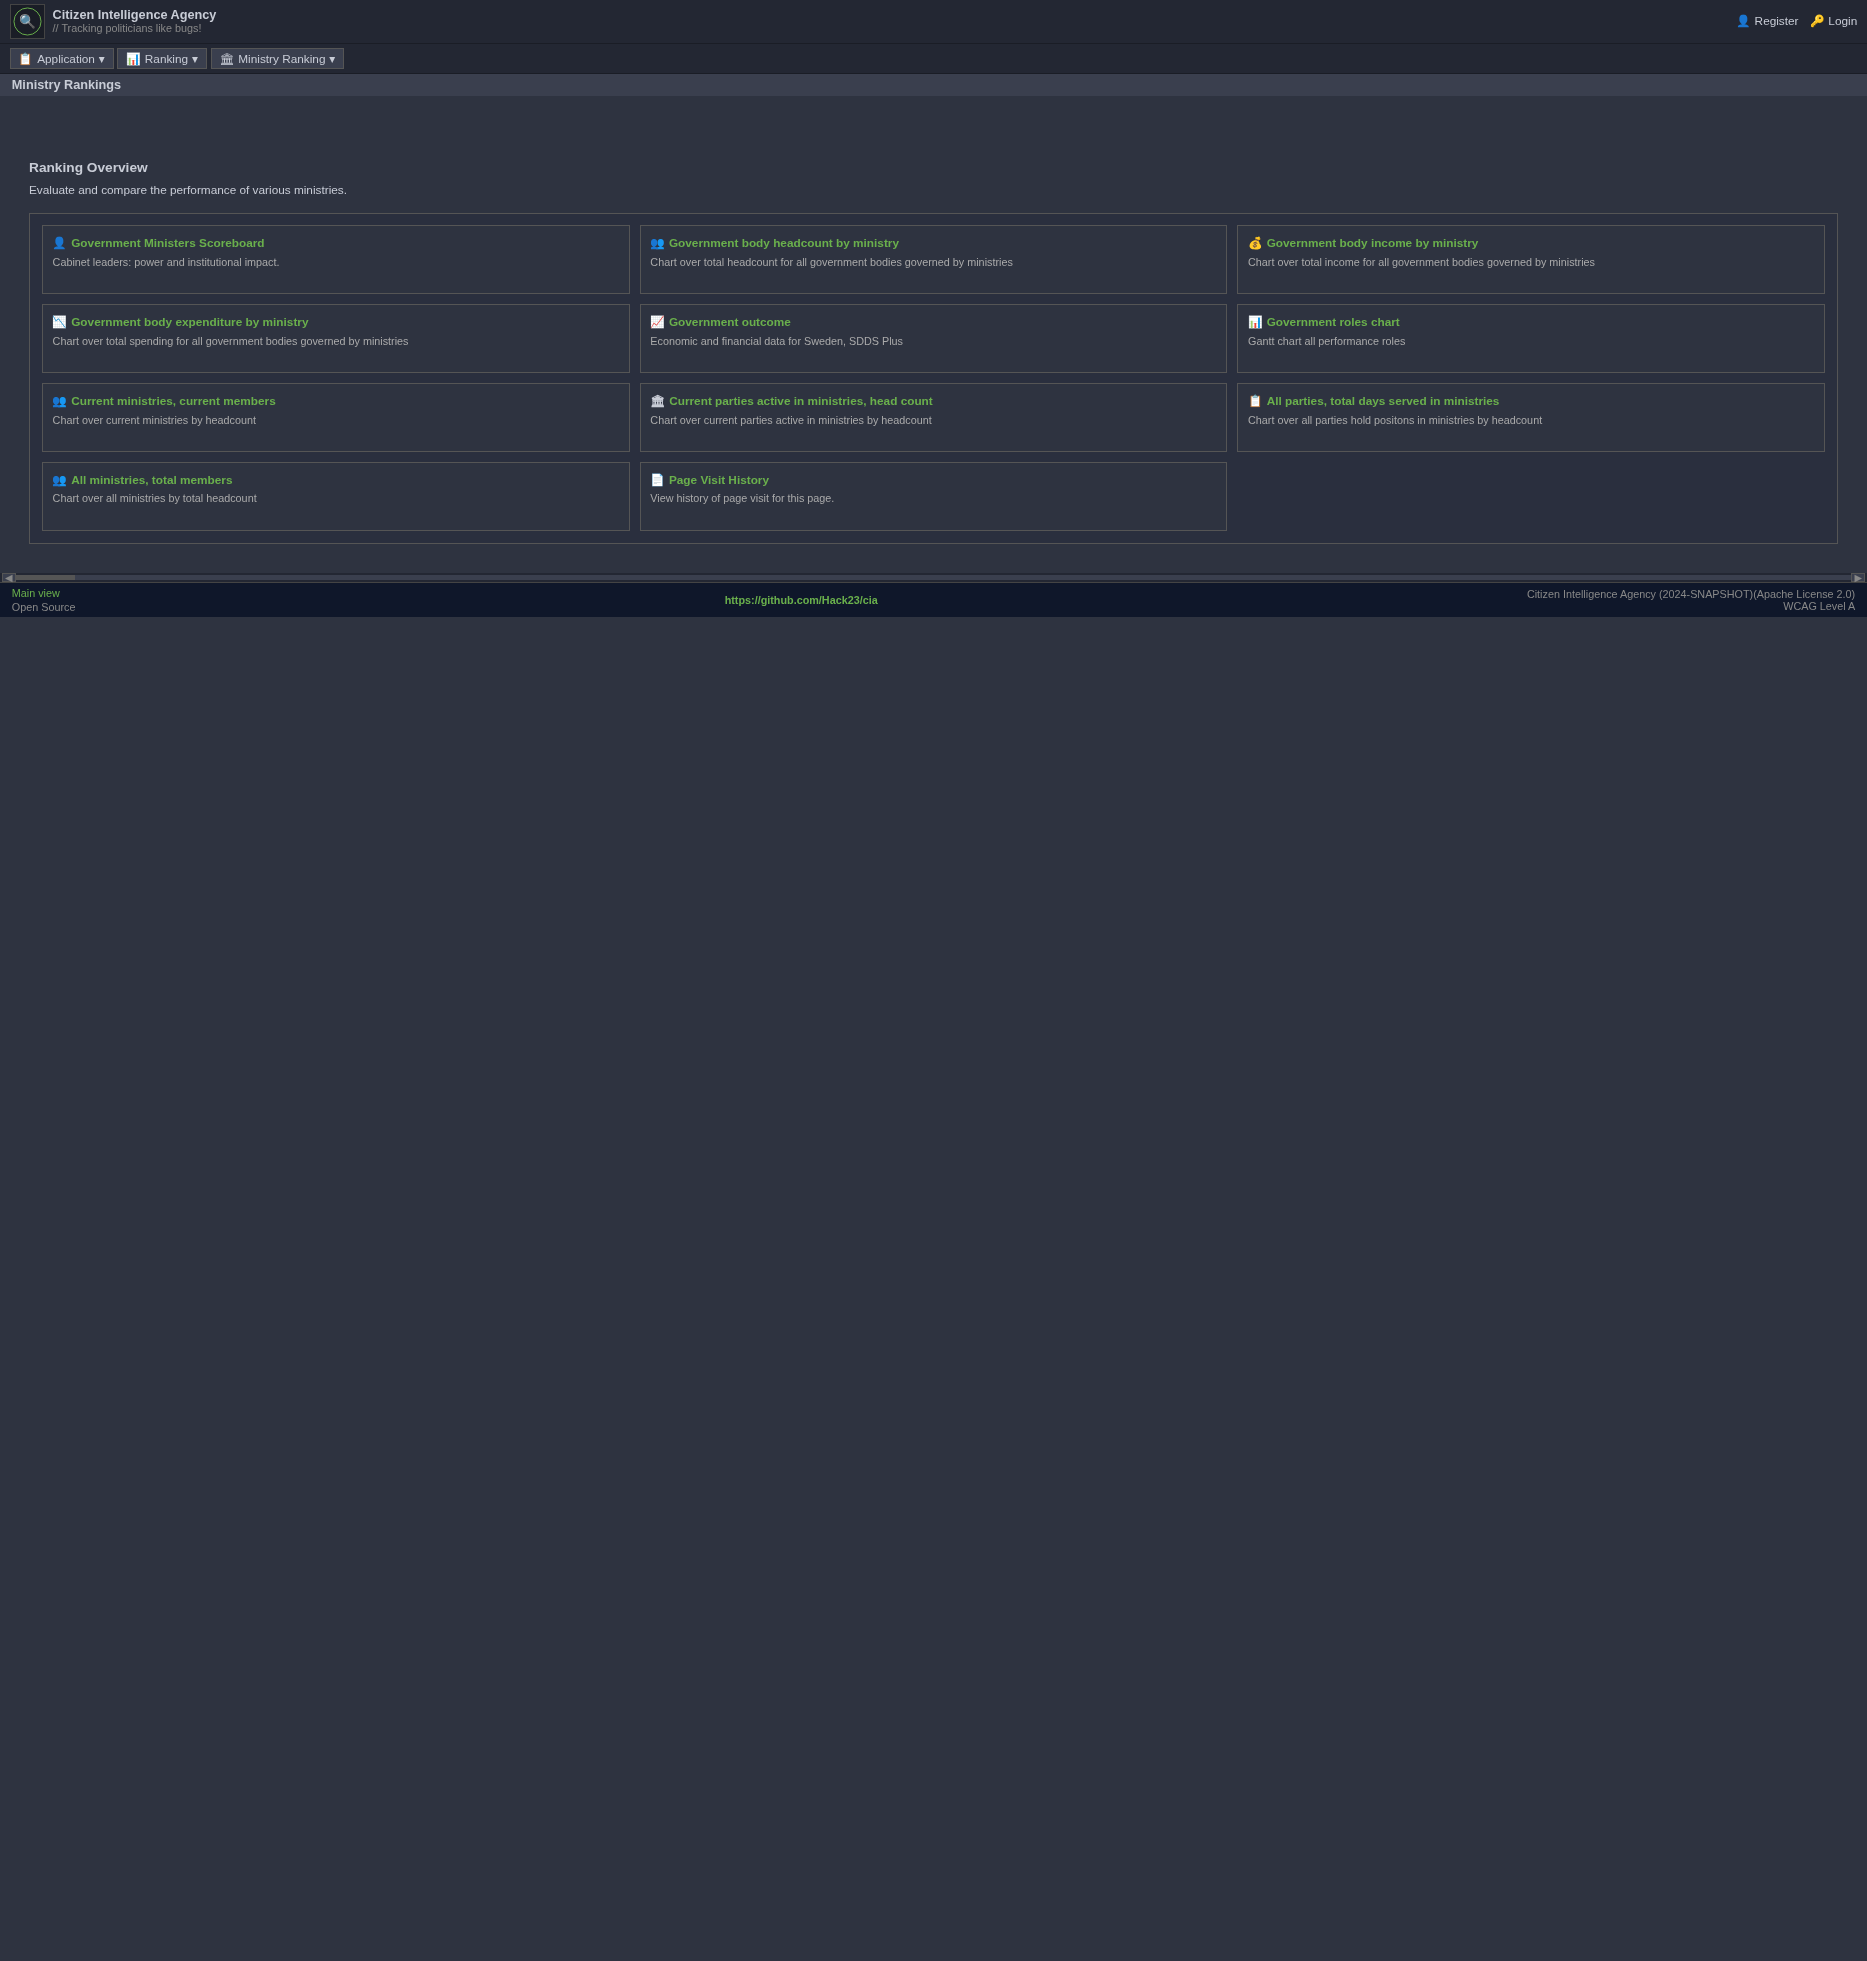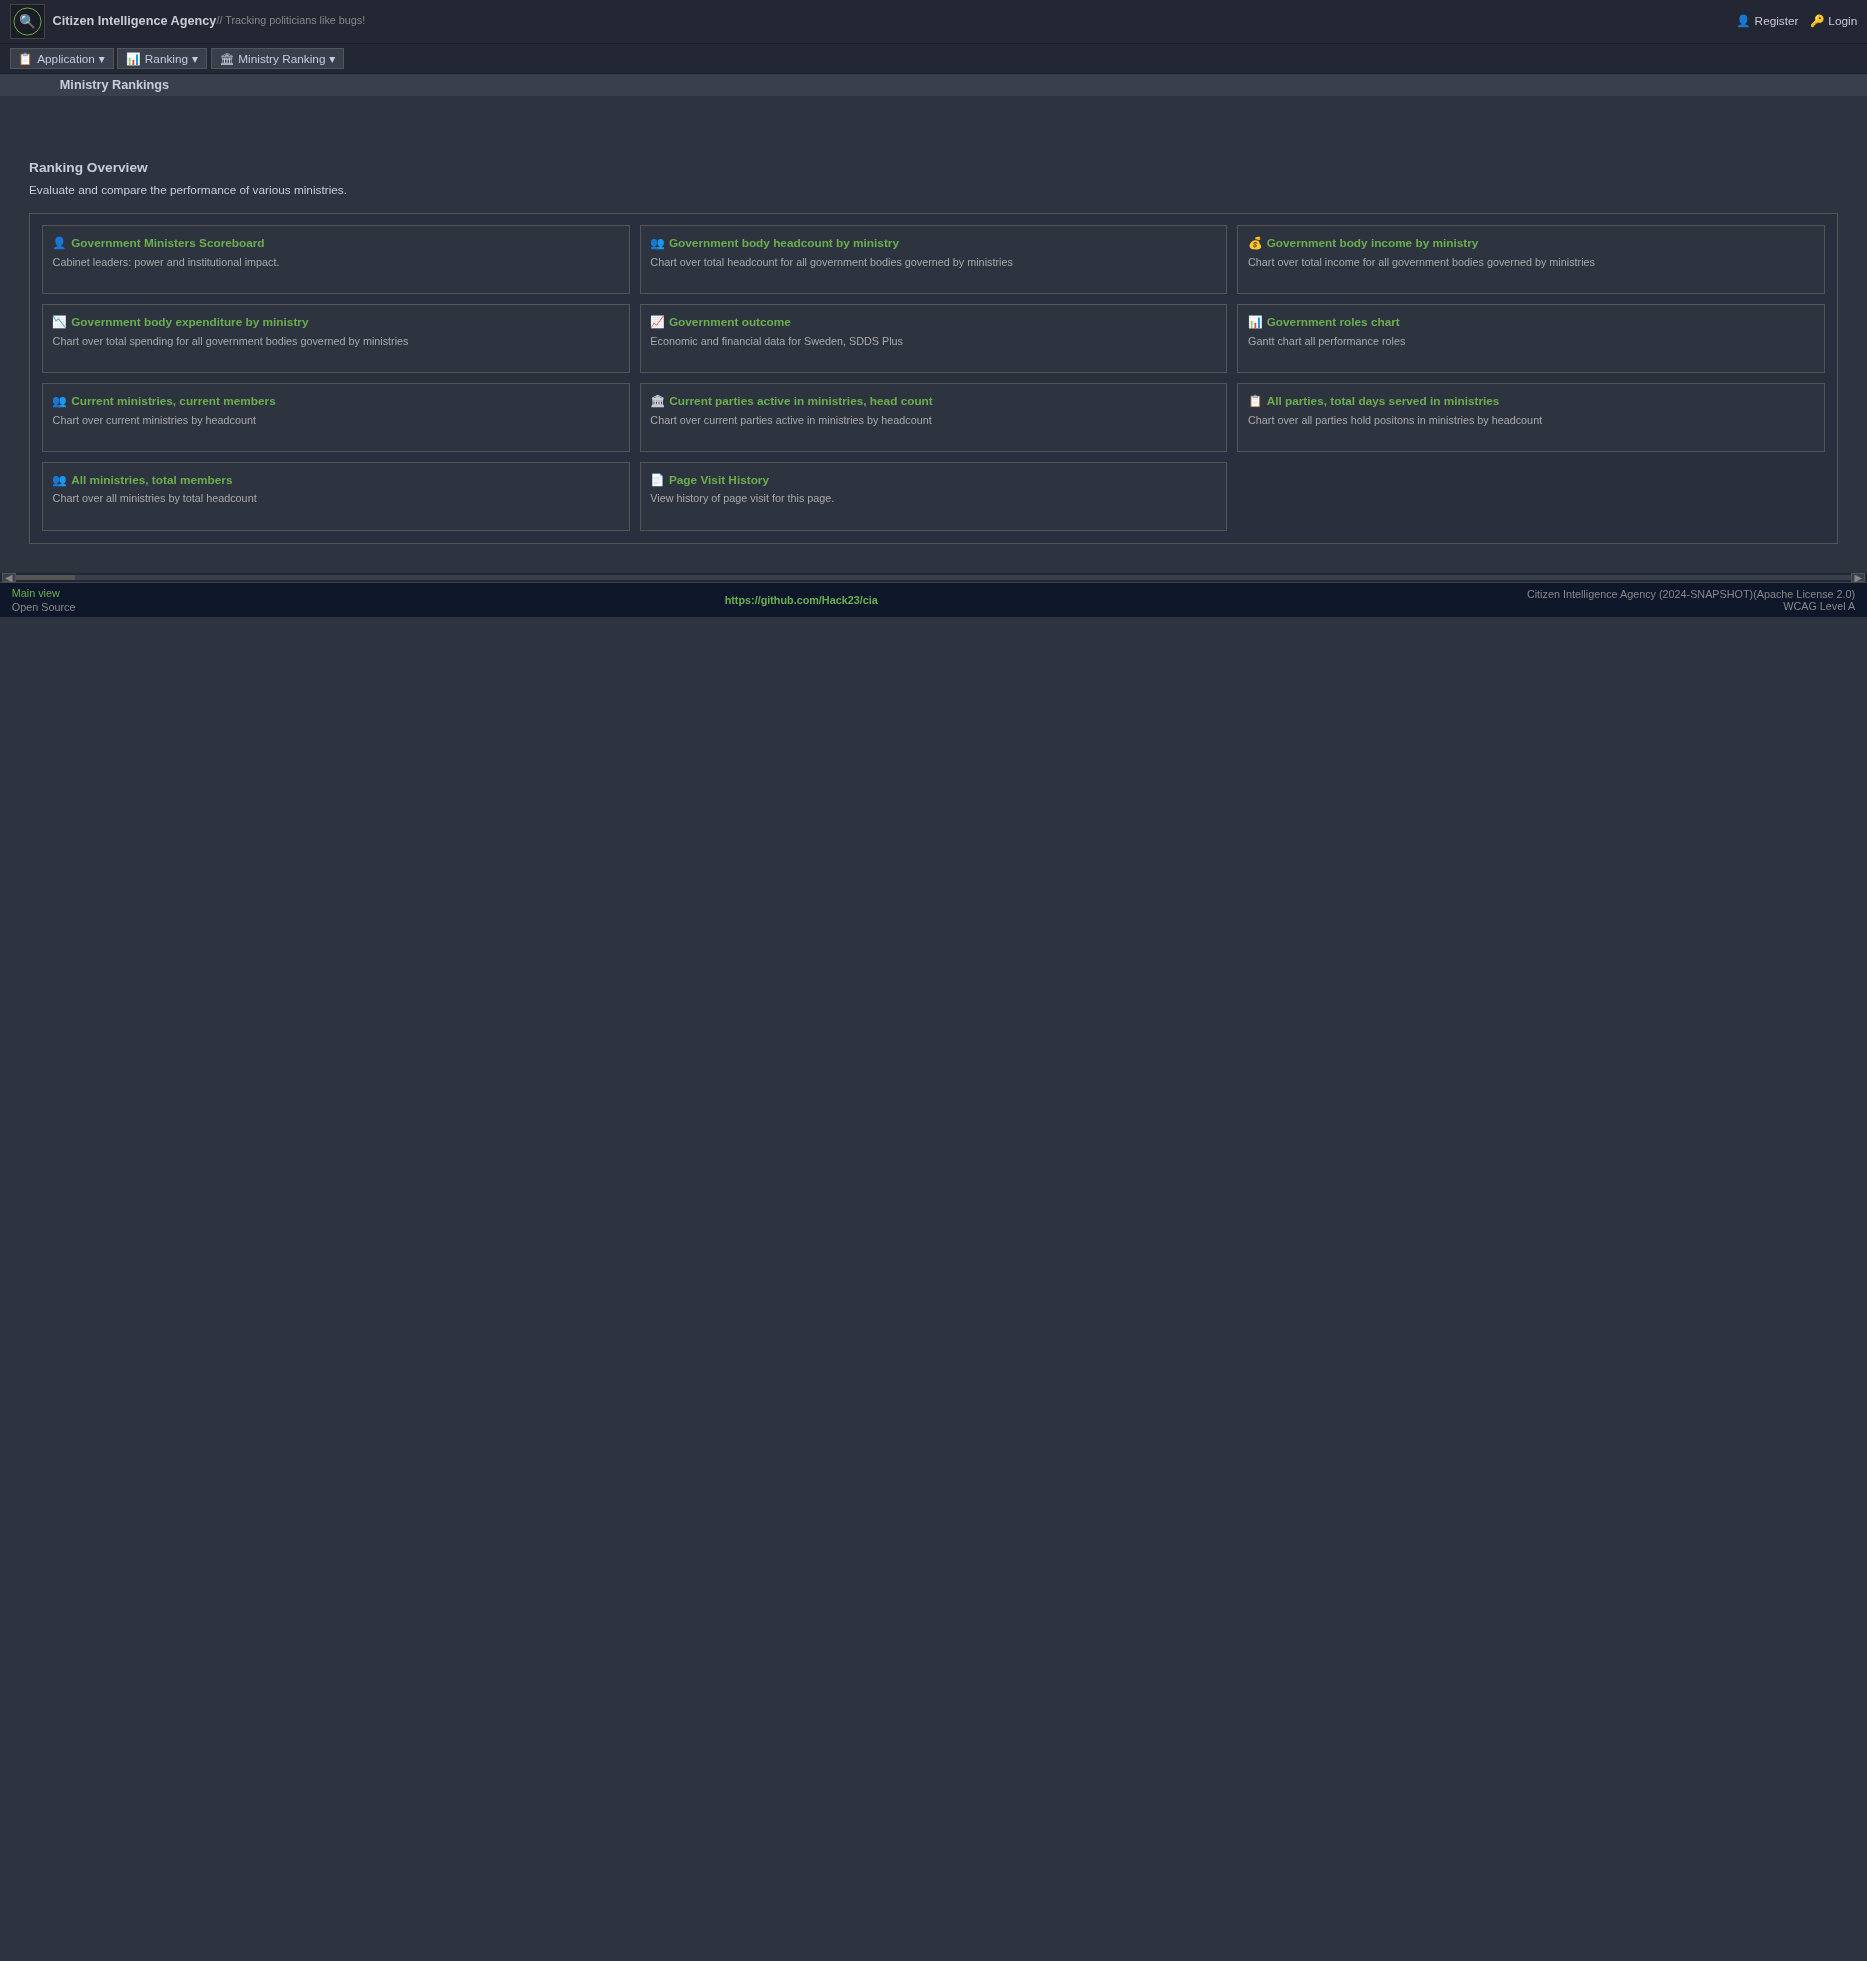--- a/index.html
+++ b/index.html
@@ -32,21 +32,21 @@
       background: #1a1d26;
       border: 1px solid #444;
       display: flex;
       align-items: center;
       justify-content: center;
       font-size: 17.6px;
       color: #6ab04c;
     }
     #site-title {
       display: flex;
-      flex-direction: row;
+      flex-direction: column;
     }
     #site-name {
       font-size: 12.7px;
       font-weight: bold;
       color: #c8ccd6;
     }
     #site-tagline {
       font-size: 10.8px;
       color: #888;
     }
@@ -82,21 +82,20 @@
 
     
     #page-header {
       background-color: #3a3f4e;
       padding: 3.9px 11.8px;
     }
     #page-title-bar {
       font-size: 12.7px;
       font-weight: bold;
       color: #c8ccd6;
-      margin-left: 48px;
     }
 
     
     #main {
       padding: 29px;
       margin-top: 35px;
     }
     #ranking-overview-title {
       font-size: 13.7px;
       font-weight: bold;

